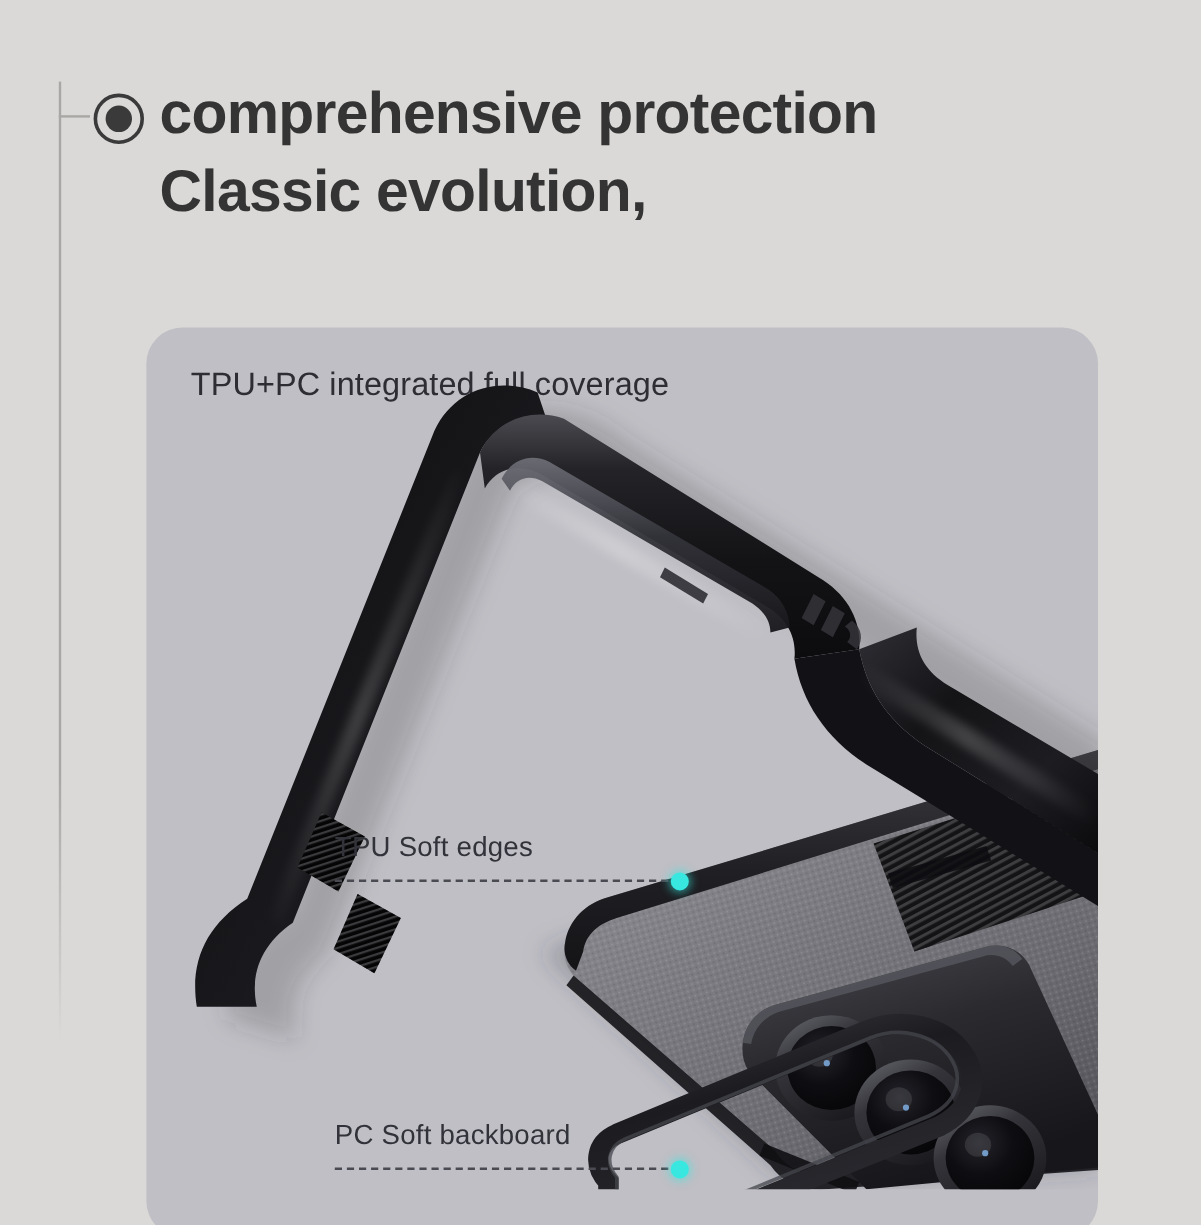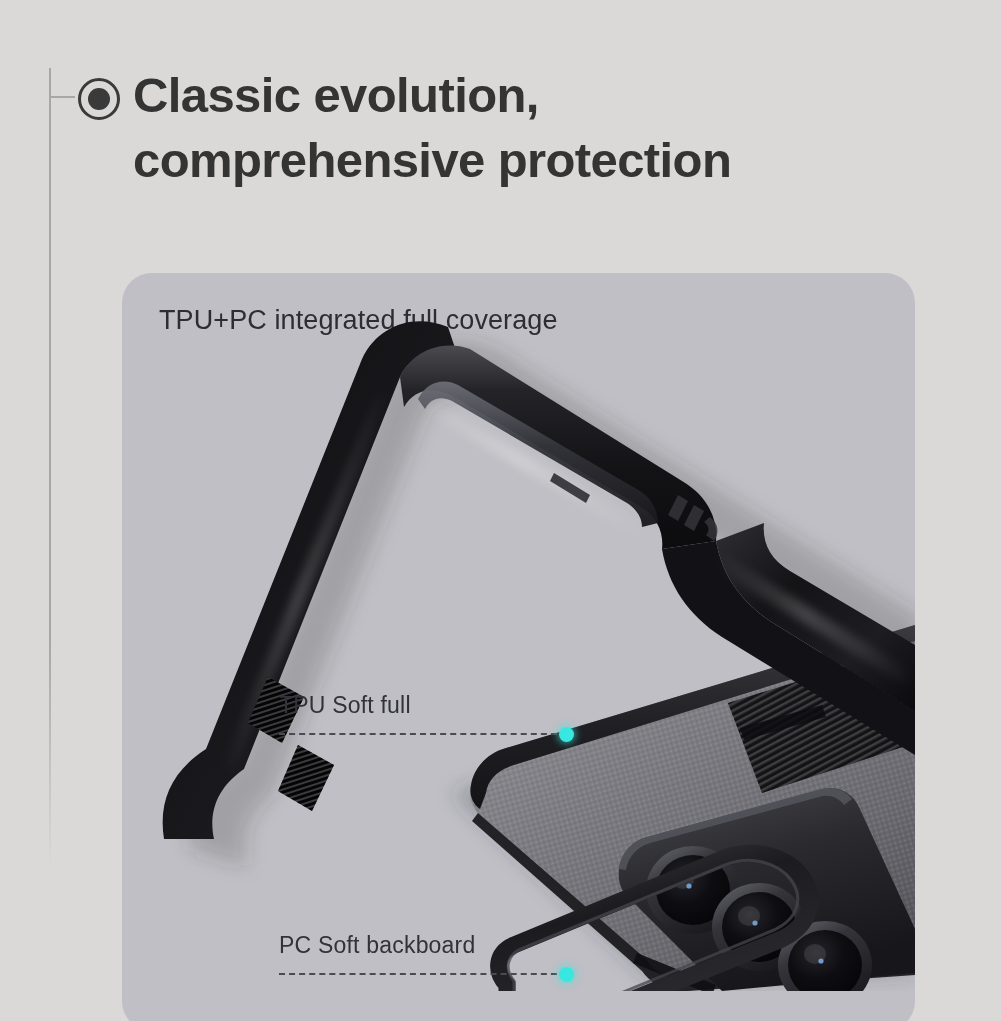--- a/index.html
+++ b/index.html
@@ -131,22 +131,22 @@
 </style>
 </head>
 <body>
 
 <div id="left-rule"></div>
 <div id="left-tick"></div>
 
 <div id="header">
   <div id="bullet-icon"></div>
   <h1 id="page-title">
+    <span class="line">comprehensive protection</span>
     <span class="line">Classic evolution,</span>
-    <span class="line">comprehensive protection</span>
   </h1>
 </div>
 
 <div id="feature-card">
 
   <h2 id="card-heading">TPU+PC integrated full coverage</h2>
 
   <div id="product-stage">
     <svg viewBox="0 0 793 718" preserveAspectRatio="none" aria-hidden="true">
       <defs>
@@ -397,21 +397,21 @@
         <g>
           <path d="M 556 222 L 566 228 L 556 248 L 546 242 Z" fill="#34343a" opacity="0.85"></path>
           <path d="M 572 232 L 582 238 L 572 258 L 562 252 Z" fill="#34343a" opacity="0.85"></path>
           <path d="M 588 244 C 596 250 598 260 592 268 L 584 262 C 588 258 587 252 582 249 Z" fill="#34343a" opacity="0.85"></path>
         </g>
       </g>
     </svg>
   </div>
 
   <div class="callout" id="callout-tpu">
-    <p class="callout-label">TPU Soft full</p>
+    <p class="callout-label">TPU Soft edges</p>
     <div class="callout-leader"></div>
     <div class="callout-dot"></div>
   </div>
 
   <div class="callout" id="callout-pc">
     <p class="callout-label">PC Soft backboard</p>
     <div class="callout-leader"></div>
     <div class="callout-dot"></div>
   </div>
 

